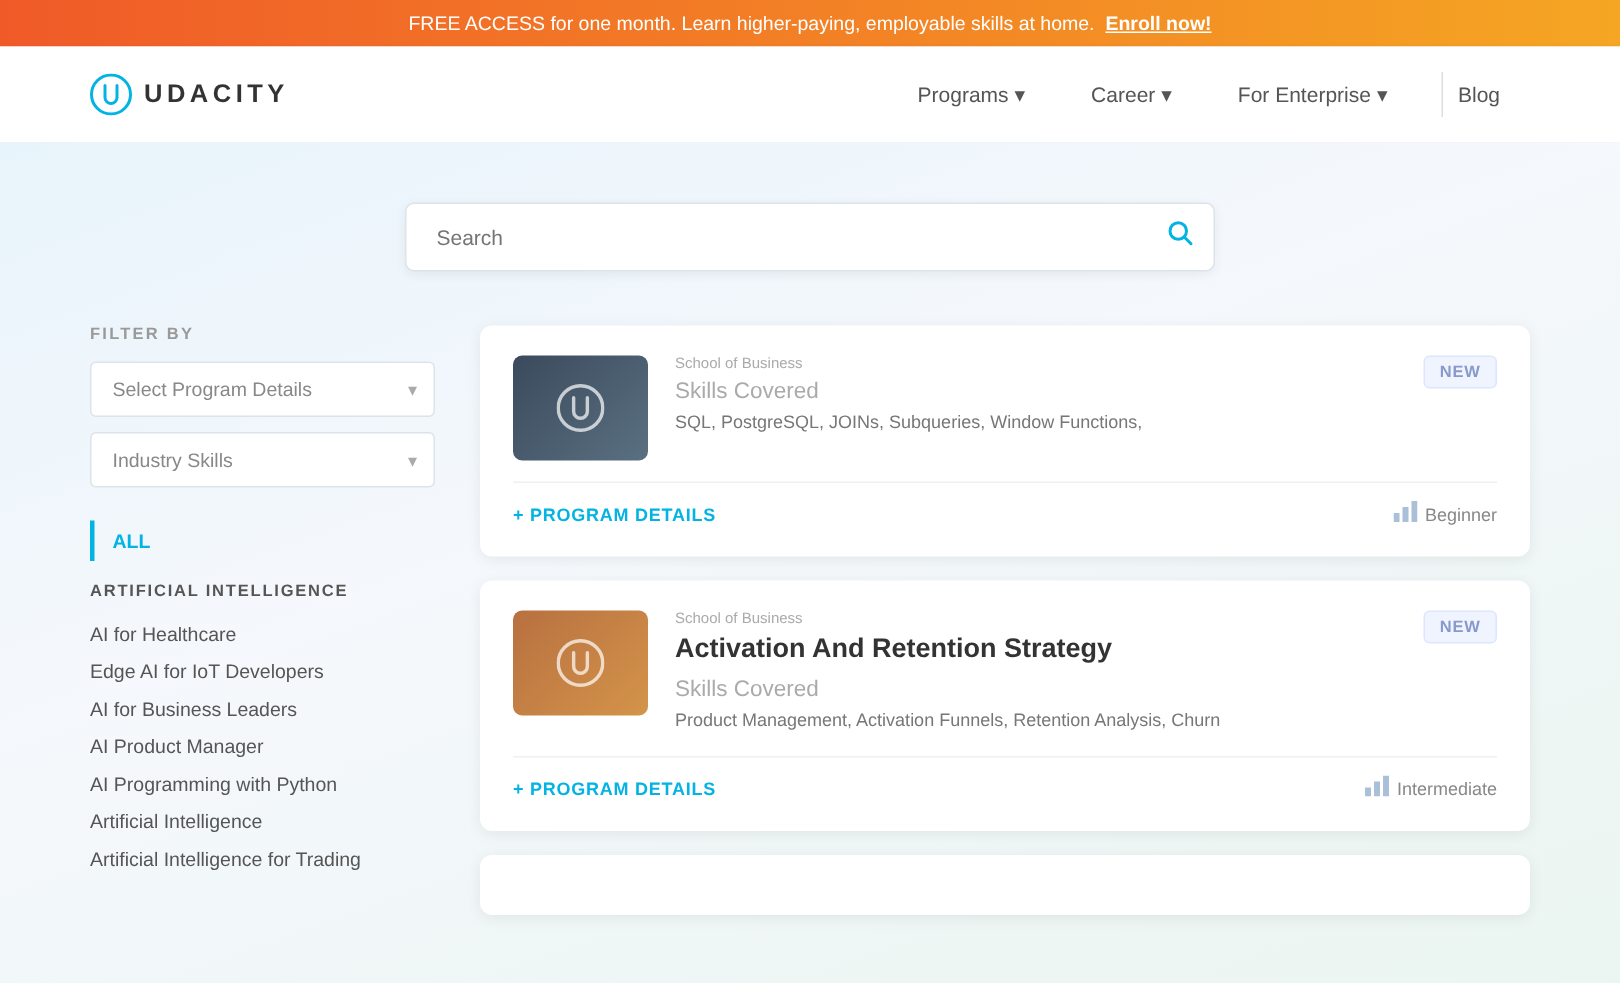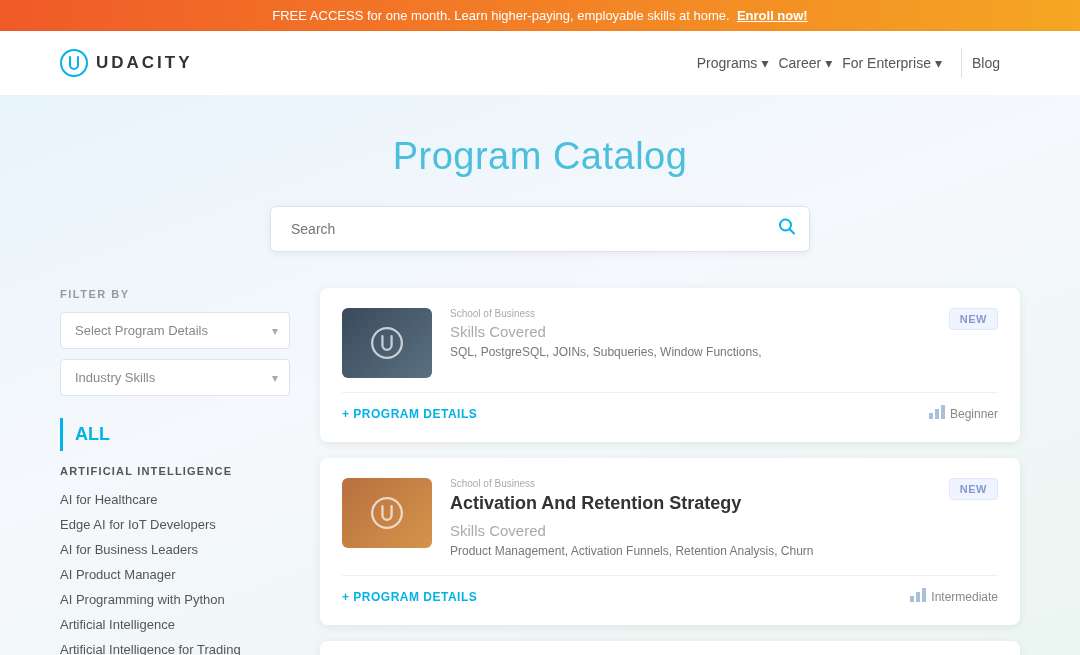--- a/index.html
+++ b/index.html
@@ -36,22 +36,22 @@
     }
     .logo-text {
       font-size: 17px;
       font-weight: 600;
       letter-spacing: 3px;
       color: #333;
     }
     .nav-links {
       display: flex;
       align-items: center;
-      gap: 10px;
-      margin-right: 9px;
+      gap: 44px;
+      margin-right: 26px;
     }
     .nav-link {
       font-size: 14px;
       color: #555;
       cursor: pointer;
       display: flex;
       align-items: center;
       gap: 4px;
     }
     .nav-divider { width: 1px; height: 30px; background: #ddd; margin: 0 10px; }
@@ -157,21 +157,21 @@
       transform: translateY(-50%);
       color: #aaa;
       pointer-events: none;
       font-size: 12px;
     }
 
     .sidebar-section {
       margin-top: 22px;
     }
     .all-link {
-      font-size: 18px;
+      font-size: 13px;
       font-weight: 700;
       color: #02b3e4;
       padding: 6px 0 6px 12px;
       border-left: 3px solid #02b3e4;
       margin-bottom: 14px;
       cursor: pointer;
     }
     .sidebar-category {
       font-size: 11px;
       font-weight: 800;
@@ -316,21 +316,20 @@
       <span>For Enterprise</span>
       <span>▾</span>
     </span>
   </div>
 
   <div class="nav-divider"></div>
   <span class="blog-link">Blog</span>
 </nav>
 
 <main class="main">
-  <h1 class="page-title">Program Catalog</h1>
 
   <div class="search-container">
     <input class="search-input" type="text" placeholder="Search" style="">
     <button class="search-icon-btn">
       <svg width="18" height="18" viewBox="0 0 18 18" fill="none">
         <circle cx="7.5" cy="7.5" r="5.5" stroke="#02b3e4" stroke-width="2"></circle>
         <line x1="11.5" y1="11.5" x2="16" y2="16" stroke="#02b3e4" stroke-width="2" stroke-linecap="round"></line>
       </svg>
     </button>
   </div>

